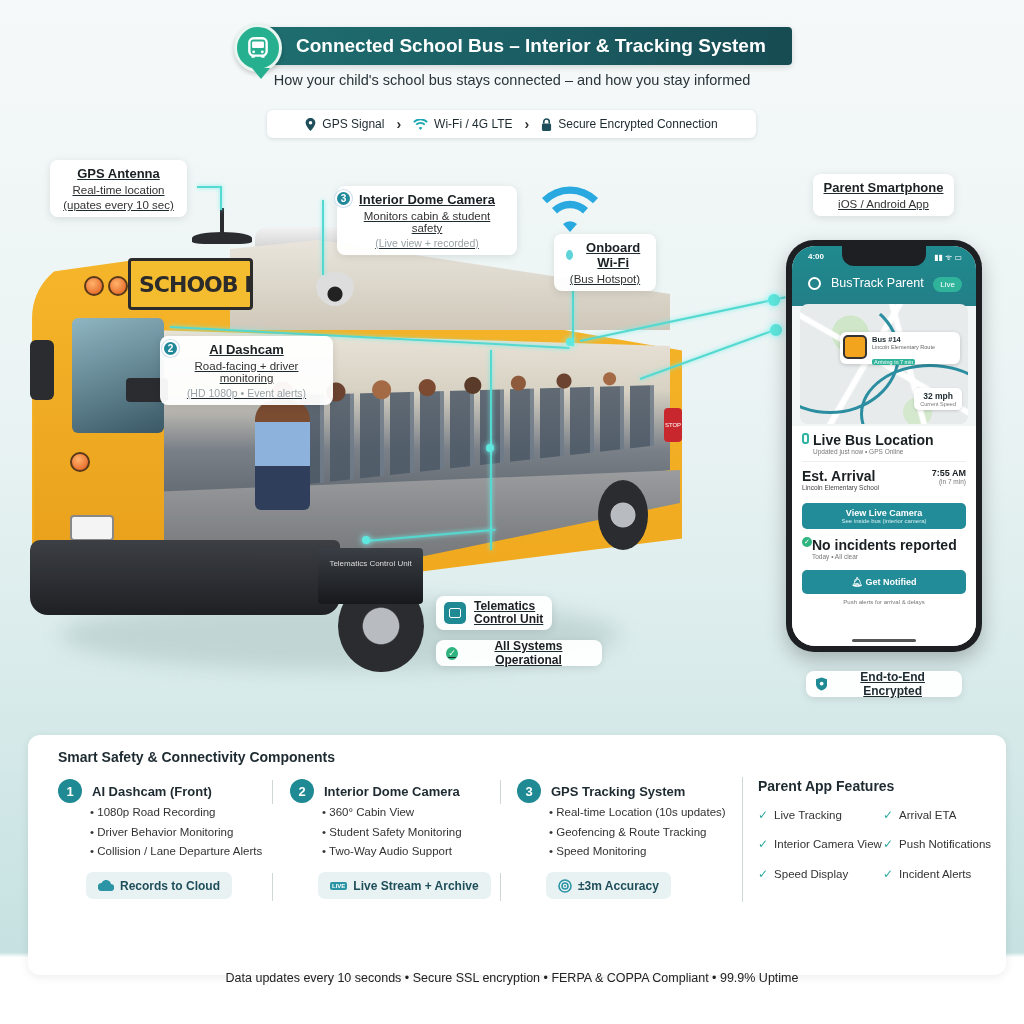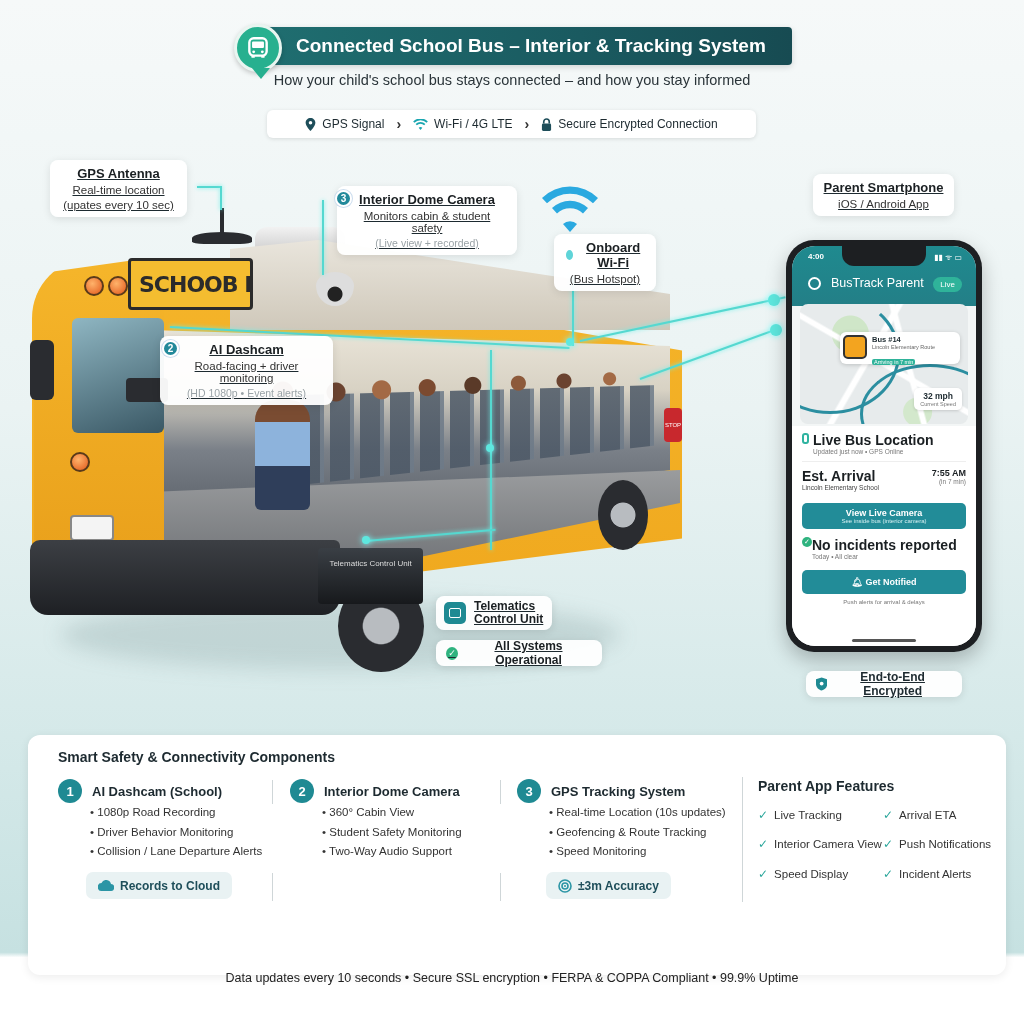--- a/index.html
+++ b/index.html
@@ -379,21 +379,21 @@
     </svg>
   <span>End-to-End Encrypted</span>
 </div>
 
 <div class="abs comp-card">
   <div class="comp-title">Smart Safety &amp; Connectivity Components</div>
 
   <div class="col" style="left:30px;">
     <div class="col-head">
         <span class="big-num">1</span>
-        <span>AI Dashcam (School)</span>
+        <span>AI Dashcam (Front)</span>
       </div>
     <ul>
       <li>1080p Road Recording</li>
       <li>Driver Behavior Monitoring</li>
       <li>Collision / Lane Departure Alerts</li>
     </ul>
   </div>
   <div class="tag" style="left:58px;">
     <svg width="16" height="11" viewBox="0 0 16 11">
         <path d="M4 11a4 4 0 01-.5-8A5 5 0 0113 4a3.5 3.5 0 01-.5 7z" fill="#2b95a5"></path>
@@ -407,20 +407,24 @@
   <div class="col" style="left:262px;">
     <div class="col-head">
         <span class="big-num">2</span>
         <span>Interior Dome Camera</span>
       </div>
     <ul>
       <li>360° Cabin View</li>
       <li>Student Safety Monitoring</li>
       <li>Two-Way Audio Support</li>
     </ul>
+  </div>
+  <div class="tag" style="left:290px;">
+    <span style="font-size:6px; background:#2b95a5; color:#fff; padding:1px 2px; border-radius:2px;">LIVE</span>
+    <span>Live Stream + Archive</span>
   </div>
 
   <div class="vsep" style="left:472px; top:45px; height:24px;"></div>
   <div class="vsep" style="left:472px; top:138px; height:28px;"></div>
 
   <div class="col" style="left:489px;">
     <div class="col-head">
         <span class="big-num">3</span>
         <span>GPS Tracking System</span>
       </div>

